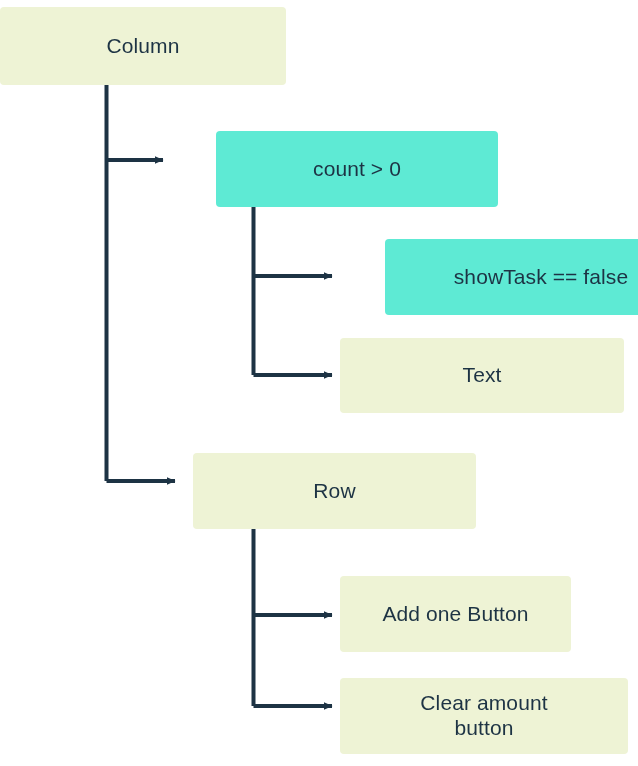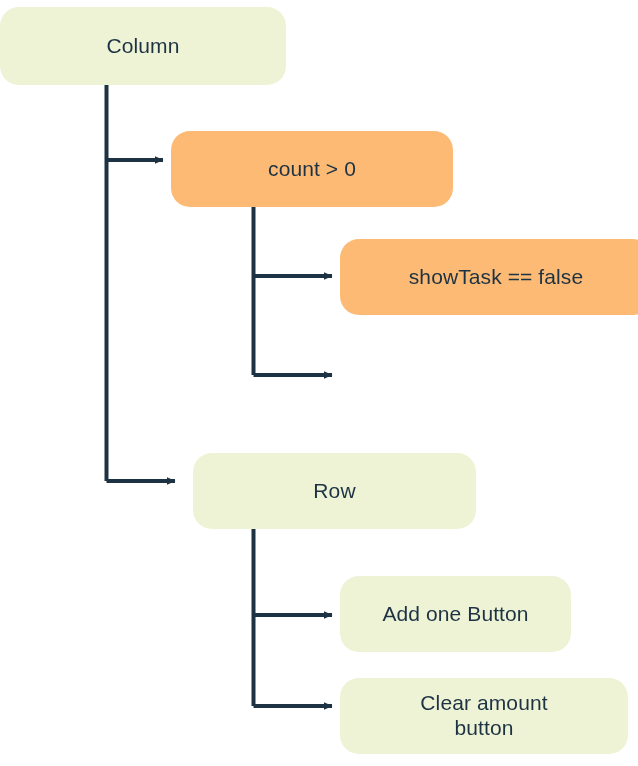--- a/index.html
+++ b/index.html
@@ -19,34 +19,34 @@
     position: absolute;
     left: 0;
     top: 0;
     width: 638px;
     height: 766px;
     pointer-events: none;
   }
   .node {
     position: absolute;
     box-sizing: border-box;
-    border-radius: 19px;
+    border-radius: 4px;
     display: flex;
     align-items: center;
     justify-content: center;
     text-align: center;
     color: #1d3344;
     font-size: 21px;
     line-height: 1.18;
     letter-spacing: 0.1px;
     padding: 2px 8px;
     white-space: pre-line;
   }
   .node.widget { background: #eef3d5; }
-  .node.cond   { background: #fdba74; }
+  .node.cond   { background: #5eead4; margin-left: 45px; }
 
   
   #node-column      { left: 0px;   top: 7px;   width: 286px; height: 78px; }
   #node-count       { left: 171px; top: 131px; width: 282px; height: 76px; }
   #node-showtask    { left: 340px; top: 239px; width: 312px; height: 76px; }
   #node-text        { left: 340px; top: 338px; width: 284px; height: 75px; }
   #node-row         { left: 193px; top: 453px; width: 283px; height: 76px; }
   #node-addone      { left: 340px; top: 576px; width: 231px; height: 76px; }
   #node-clear       { left: 340px; top: 678px; width: 288px; height: 76px; }
 </style>
@@ -80,20 +80,21 @@
       <path d="M253.5,706 L332,706" fill="none" stroke="#1d3344" stroke-width="4" marker-end="url(#arrowhead)"></path>
     </g>
   </svg>
 
   <div class="node widget" id="node-column">Column</div>
 
   <div class="node cond" id="node-count">count &gt; 0</div>
 
   <div class="node cond" id="node-showtask">showTask == false</div>
 
+  <div class="node widget" id="node-text">Text</div>
 
   <div class="node widget" id="node-row">Row</div>
 
   <div class="node widget" id="node-addone">Add one Button</div>
 
   <div class="node widget" id="node-clear">Clear amount
 button</div>
 
 </div>
 

